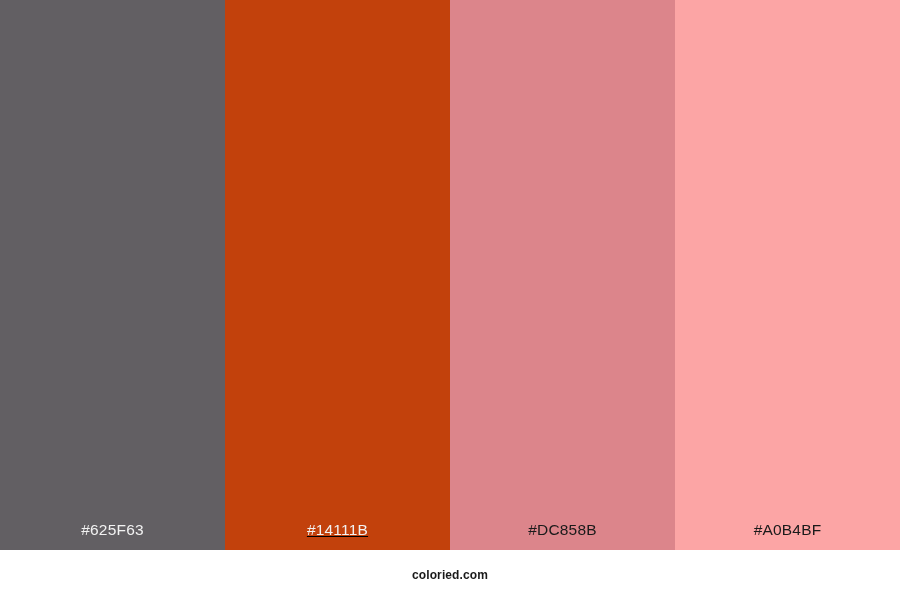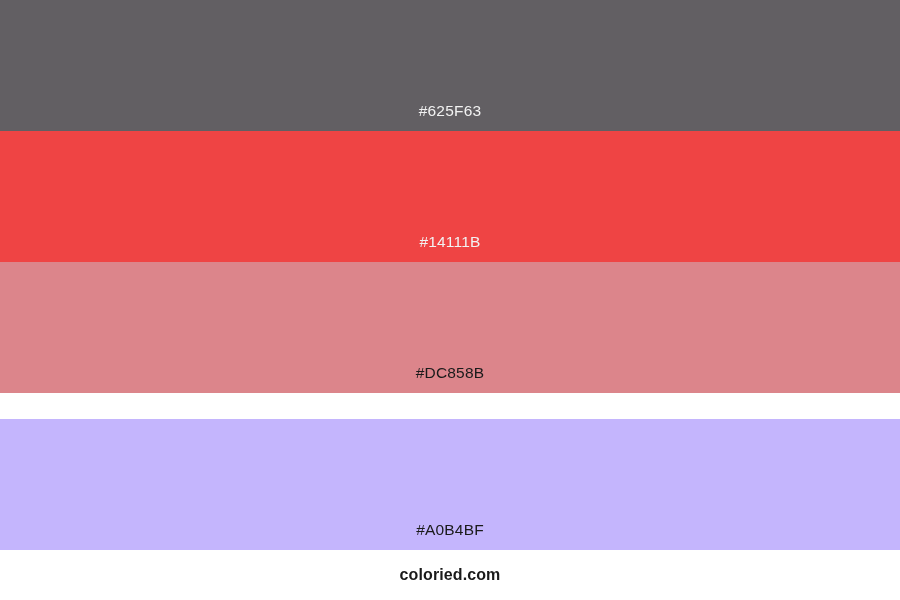--- a/index.html
+++ b/index.html
@@ -21,21 +21,21 @@
     display: flex;
     flex-direction: column;
     background: #ffffff;
   }
 
   
   .swatch-strip {
     width: 900px;
     height: 550px;
     display: flex;
-    flex-direction: column;
+    flex-direction: row;
   }
 
   .swatch {
     flex: 1 1 20%;
     height: 550px;
     position: relative;
     display: flex;
     align-items: flex-end;
     justify-content: center;
   }
@@ -54,48 +54,48 @@
   .footer {
     width: 900px;
     height: 50px;
     background: #ffffff;
     display: flex;
     align-items: center;
     justify-content: center;
   }
 
   .footer-brand {
-    font-size: 16px;
+    font-size: 12px;
     font-weight: bold;
     color: #1a1a1a;
     letter-spacing: 0.1px;
     line-height: 1;
   }
 </style>
 </head>
 <body style="background: rgb(255, 255, 255);">
 
 <div class="palette-page">
 
   <div class="swatch-strip">
 
     <div class="swatch" style="background: rgb(98, 95, 99);">
       <span class="swatch-label" style="color: rgb(242, 242, 242);">#625F63</span>
     </div>
 
-    <div class="swatch" style="background: #ef4444;">
+    <div class="swatch" style="background: #c2410c; text-decoration: underline;">
       <span class="swatch-label" style="color: rgb(242, 242, 242);">#14111B</span>
     </div>
 
     <div class="swatch" style="background: rgb(220, 133, 139); justify-content: center;">
       <span class="swatch-label" style="color: rgb(26, 26, 26);">#DC858B</span>
     </div>
 
 
-    <div class="swatch" style="background: #c4b5fd; margin-top: 26px;">
+    <div class="swatch" style="background: #fca5a5;">
       <span class="swatch-label" style="color: rgb(26, 26, 26);">#A0B4BF</span>
     </div>
 
   </div>
 
   <div class="footer">
     <span class="footer-brand">coloried.com</span>
   </div>
 
 </div>

